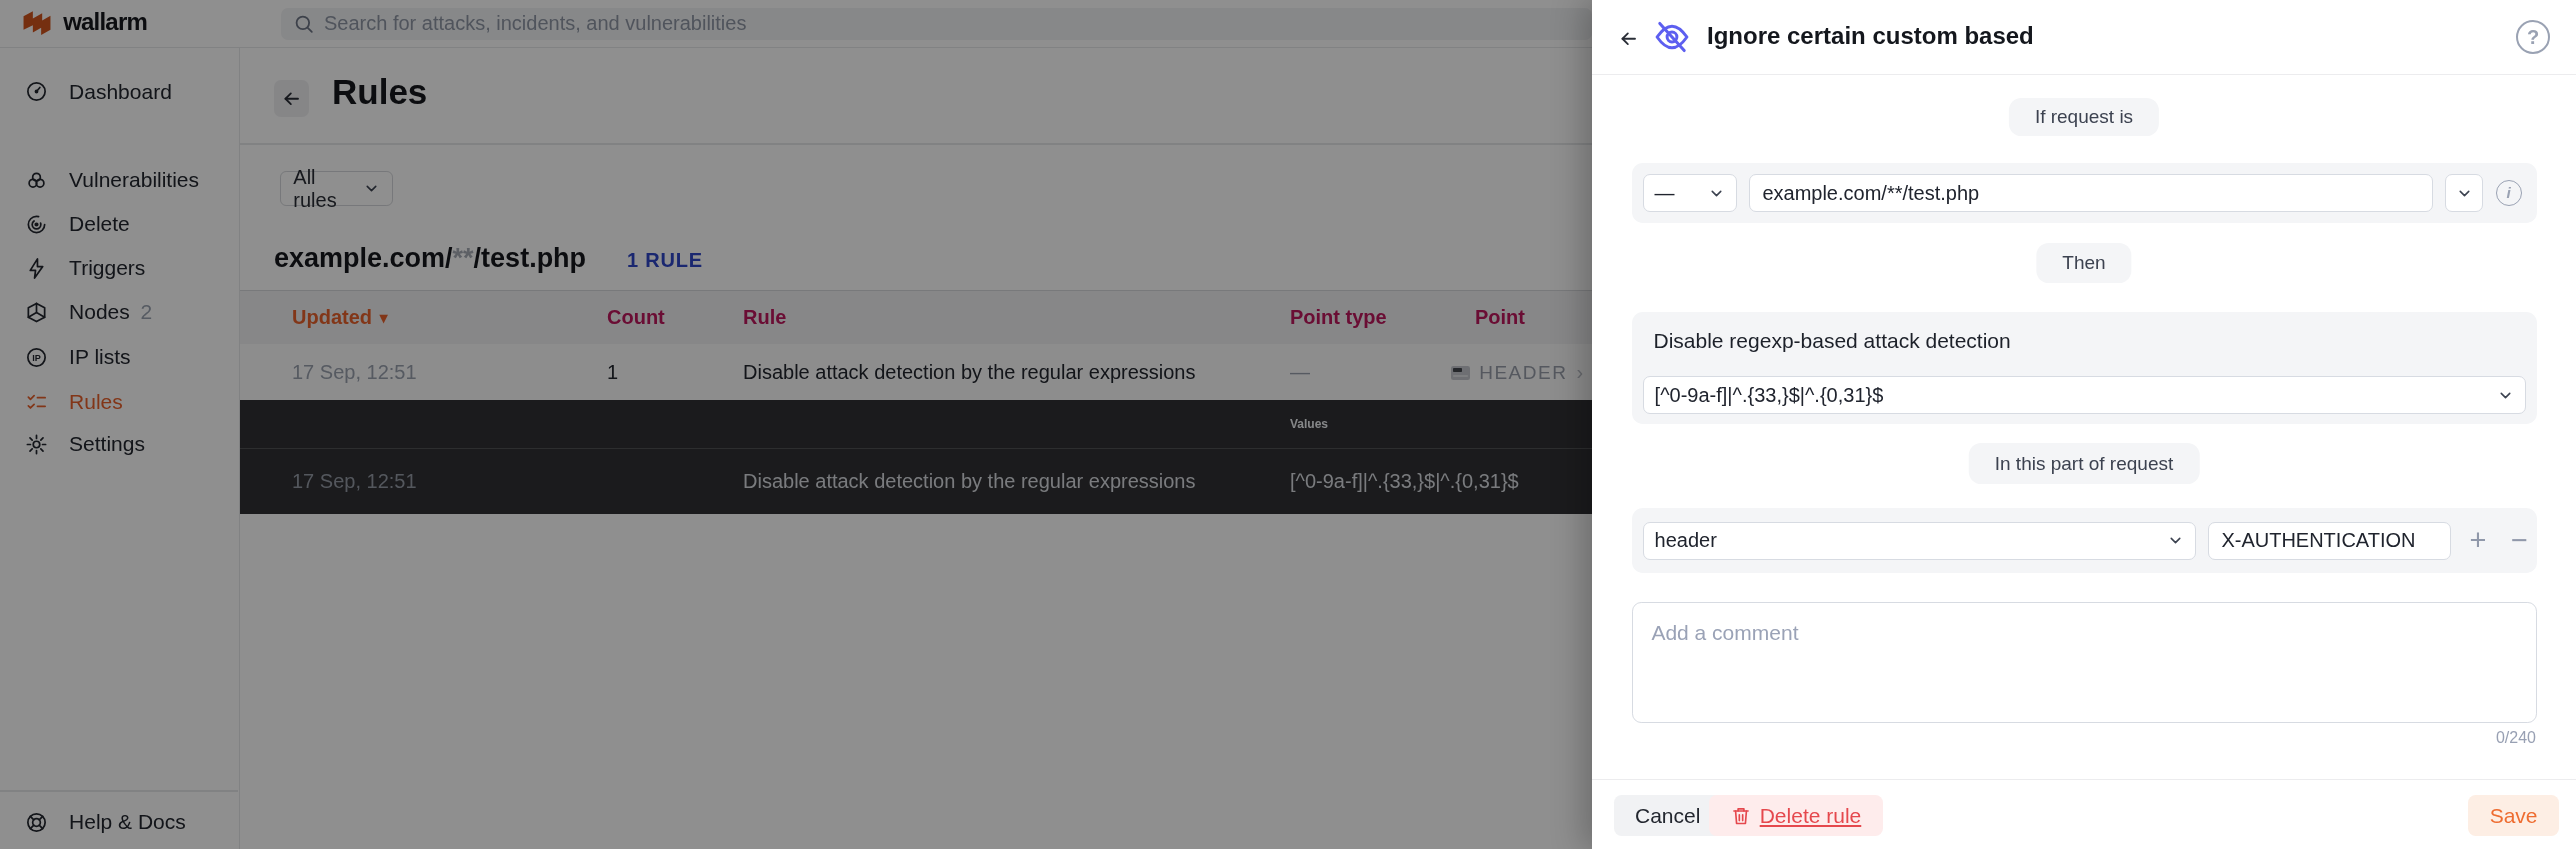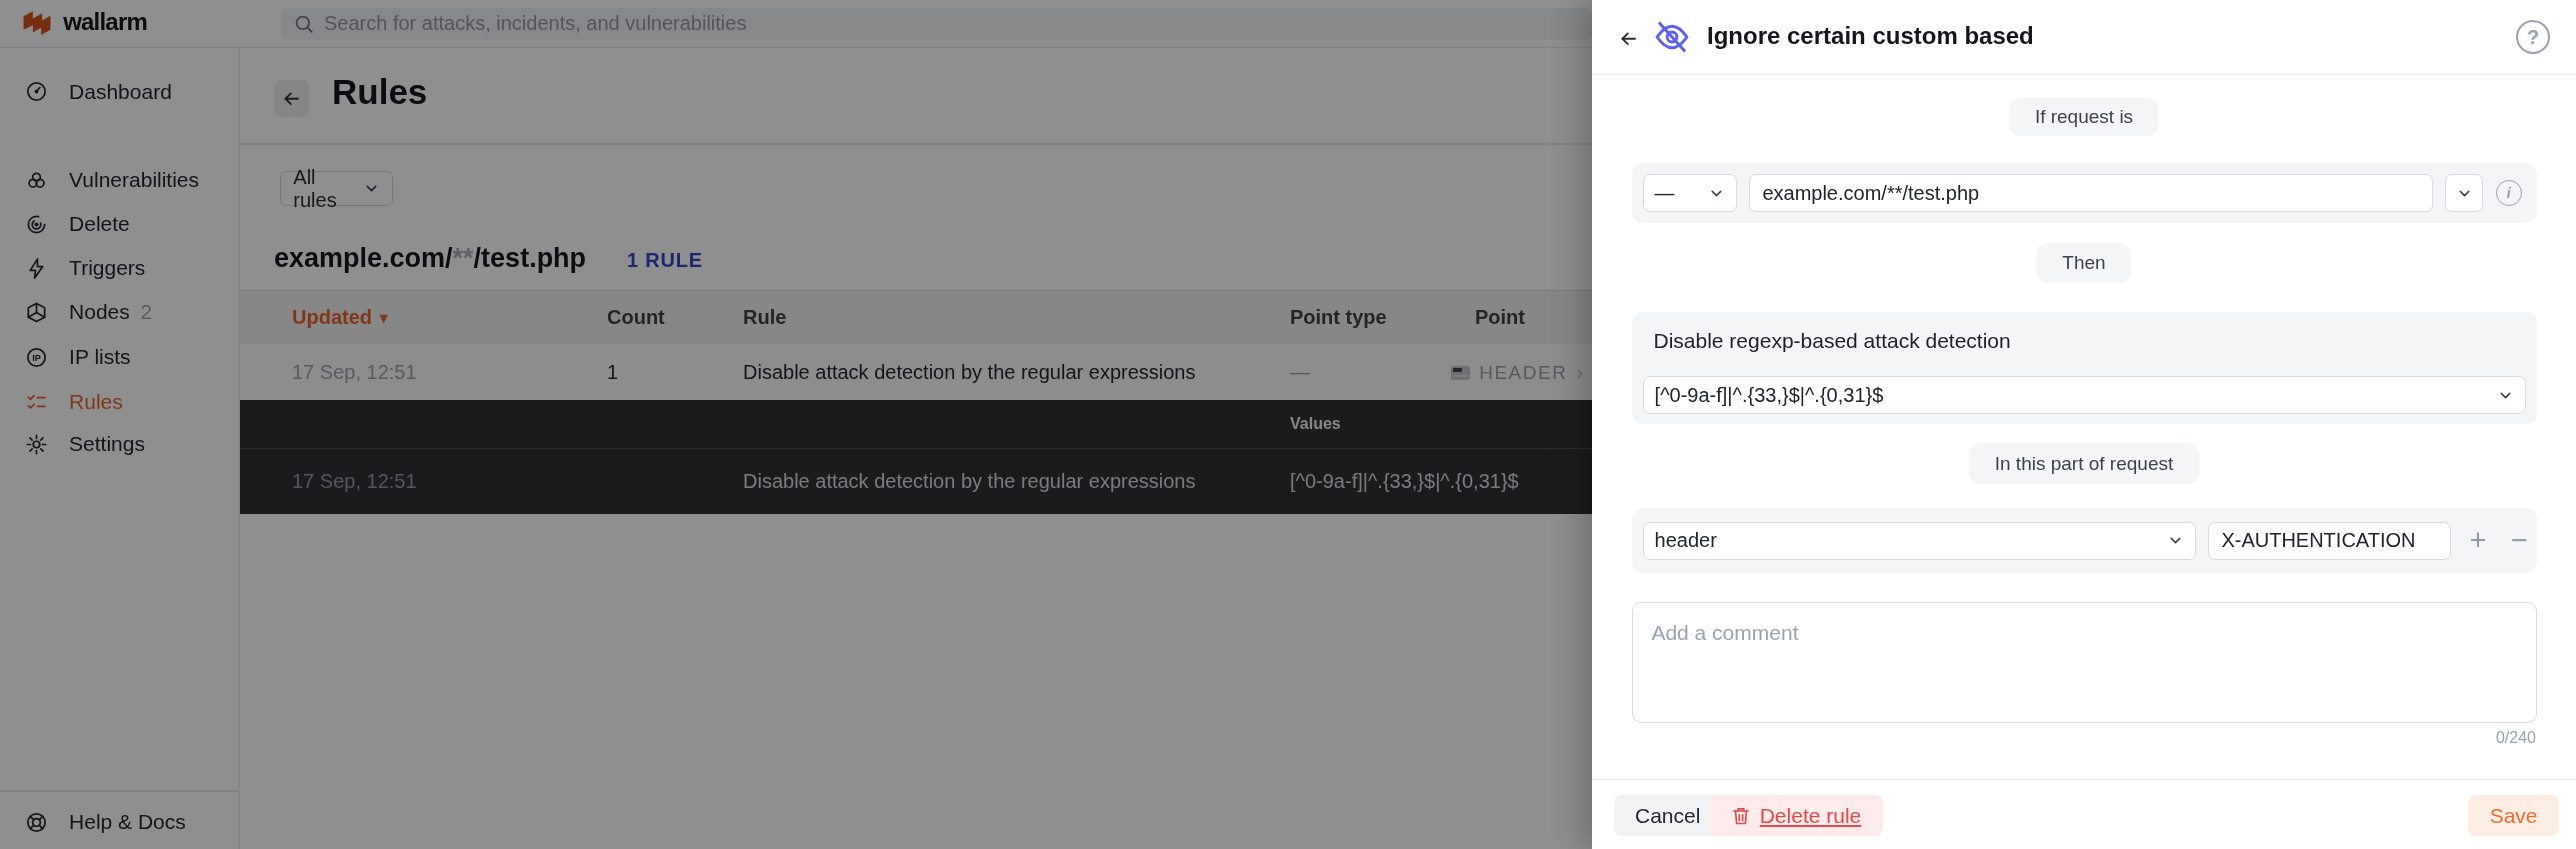--- a/index.html
+++ b/index.html
@@ -32,37 +32,37 @@
   .title-divider { position:absolute; left:240px; top:143px; width:1353px; height:1.5px; background:#e7e8ea; }
   .filter-select { position:absolute; left:280px; top:163px; width:113px; height:35px; border:1.5px solid #d5d7db; border-radius:6.1px; background:#fff; display:flex; align-items:center; justify-content:space-between; padding:0 12.3px; font-size:20px; color:#2a2e36; cursor:pointer;margin-top:8px; }
   .branch-title { position:absolute; left:274px; top:243px; font-size:27px; font-weight:800; color:#16181d; }
   .branch-title .wild { color:#a6abb5; font-weight:700; }
   .branch-count { position:absolute; left:627px; top:249px; font-size:20px; font-weight:700; color:#2f47c8; letter-spacing:0.8px; cursor:pointer; }
 
   
   .thead { position:absolute; left:240px; top:290px; width:1353px; height:54px; background:#f0f1f2; border-top:1.5px solid #d6d8db; }
   .cell { position:absolute; top:0; height:100%; display:flex; align-items:center; font-size:20px; white-space:nowrap; }
   .col-updated { left:52px; } .col-count { left:367px; } .col-rule { left:503px; } .col-ptype { left:1050px; } .col-point { left:1211px; }
-  .thead .cell { font-weight:700; color:#404040; }
+  .thead .cell { font-weight:700; color:#be185d; }
   .thead .col-point { left:1235px; }
   .th-updated { color:#e8612c !important; }
   .sort-arrow { font-size:15.4px; margin-left:7.7px; color:#e8612c; }
   .trow { position:absolute; left:240px; top:344px; width:1353px; height:57px; background:#fbfbfc; cursor:pointer; }
   .muted { color:#9aa1ae; }
   .trow .col-count, .trow .col-rule { color:#22262e; }
   .point-flex { display:flex; align-items:center; gap:9.2px; }
   .hdr-ico { width:19px; height:14px; background:#c4c7cd; border-radius:2.3px; position:relative; flex:0 0 19px; }
   .hdr-ico::before { content:""; position:absolute; left:2.3px; top:2.3px; width:8.5px; height:3.8px; background:#43474e; border-radius:0.8px; }
   .hdr-ico::after { content:""; position:absolute; left:2.3px; bottom:2.3px; width:14.6px; height:2.3px; background:#dfe1e4; border-radius:0.8px; }
   .pt-tag { color:#989ea9; letter-spacing:1.5px; font-size:19px; }
   .pt-sep { color:#b8bcc4; font-size:20px; }
   .pt-name { color:#343a44; font-weight:700; }
 
   .dark-band { position:absolute; left:240px; top:400px; width:1353px; height:114px; background:#303134; }
-  .dark-band .values-h { position:absolute; left:1050px; top:0; height:48px; display:flex; align-items:center; font-size:16px; font-weight:700; color:#eef0f3; }
+  .dark-band .values-h { position:absolute; left:1050px; top:0; height:48px; display:flex; align-items:center; font-size:12px; font-weight:700; color:#eef0f3; }
   .dark-divider { position:absolute; left:0; top:48px; width:100%; height:0.8px; background:rgba(255,255,255,0.16); }
   .dark-row { position:absolute; left:0; top:49px; width:100%; height:65px; cursor:pointer; }
   .dark-row .cell { color:#d9dce1; }
   .dark-row .col-updated { color:#969ca7; }
 
   
   .backdrop { position:absolute; left:0; top:0; width:2576px; height:850px; background:rgba(0,0,0,0.44); z-index:40; }
   .panel { position:absolute; left:1592px; top:0; width:984px; height:850px; background:#fff; z-index:50; box-shadow:-9.2px 0 31px rgba(0,0,0,0.25); }
   .panel-header { position:absolute; left:0; top:0; width:100%; height:75px; border-bottom:1.5px solid #ececee; }
   .panel-back { position:absolute; left:20px; top:22px; width:34px; height:34px; background:none; border:none; display:flex; align-items:center; justify-content:center; cursor:pointer; }

